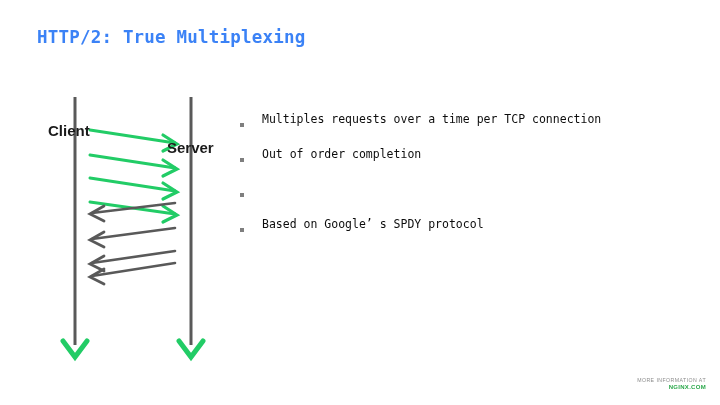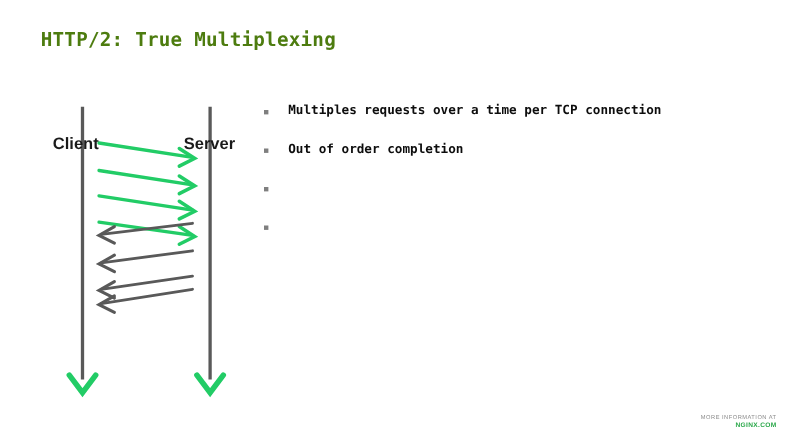--- a/index.html
+++ b/index.html
@@ -17,21 +17,21 @@
   }
 
   
   #slide-title {
     position: absolute;
     left: 37px;
     top: 27px;
     font-family: "DejaVu Sans Mono", "Liberation Mono", monospace;
     font-size: 17.5px;
     font-weight: bold;
-    color: #4d7c0f;
+    color: #3b82f6;
     letter-spacing: 0.2px;
     white-space: nowrap;
   }
 
   
   #diagram {
     position: absolute;
     left: 0;
     top: 0;
     width: 260px;
@@ -40,35 +40,34 @@
   .actor-label {
     position: absolute;
     font-family: "Liberation Sans", sans-serif;
     font-size: 15px;
     font-weight: bold;
     color: #1a1a1a;
     white-space: nowrap;
     margin-top: 48px;
   }
   #label-client { left: 48px; top: 74px; }
-  #label-server { left: 167px; top: 74px; }
+  #label-server { left: 167px; top: 91px; }
 
   
   #bullets {
     position: absolute;
     left: 240px;
     top: 92px;
     width: 460px;
   }
   .bullet-row {
     position: relative;
     height: 35px;
     display: flex;
-    align-items: flex-start;
-    font-weight: bold;
+    align-items: flex-end;
   }
   .bullet-marker {
     width: 4px;
     height: 4px;
     background: #7f7f7f;
     margin-top: 8px;
     margin-right: 0px;
     flex: 0 0 auto;
   }
   .bullet-text {
@@ -173,20 +172,21 @@
     </div>
     <div class="bullet-row">
       <span class="bullet-marker"></span>
       <span class="bullet-text">Out of order completion</span>
     </div>
     <div class="bullet-row">
       <span class="bullet-marker"></span>
     </div>
     <div class="bullet-row">
       <span class="bullet-marker"></span>
+      <span class="bullet-text">Based on Google’ s SPDY protocol</span>
     </div>
   </div>
 
   <div id="footer">
     <span id="footer-more">MORE INFORMATION AT</span>
     <span id="footer-brand">NGINX.COM</span>
   </div>
 
 </div>
 

